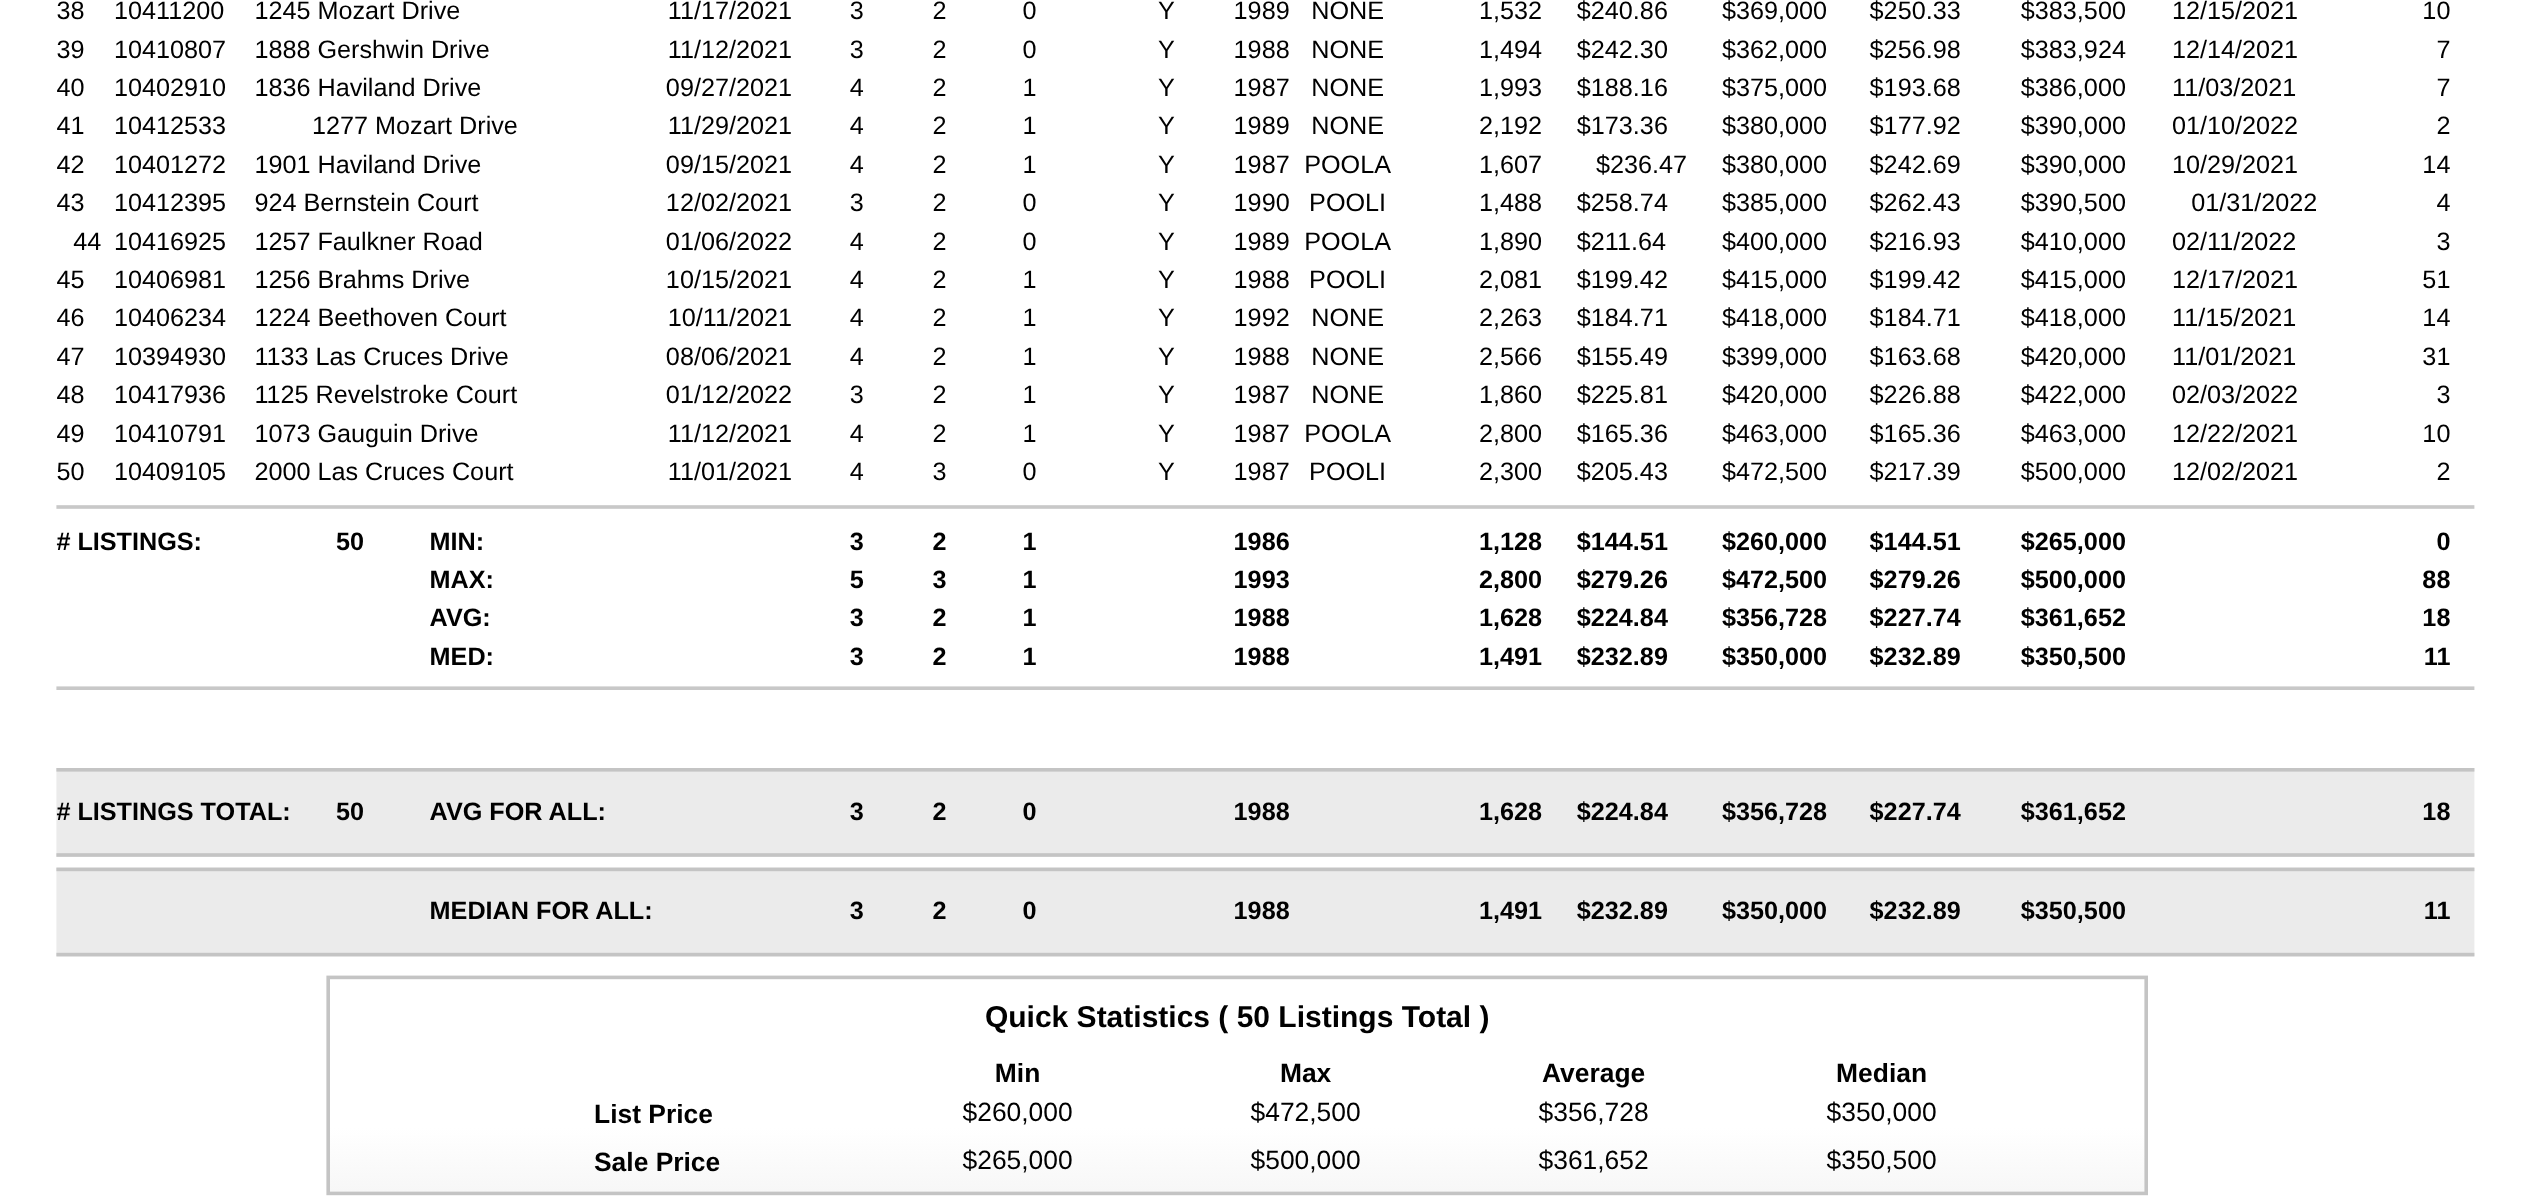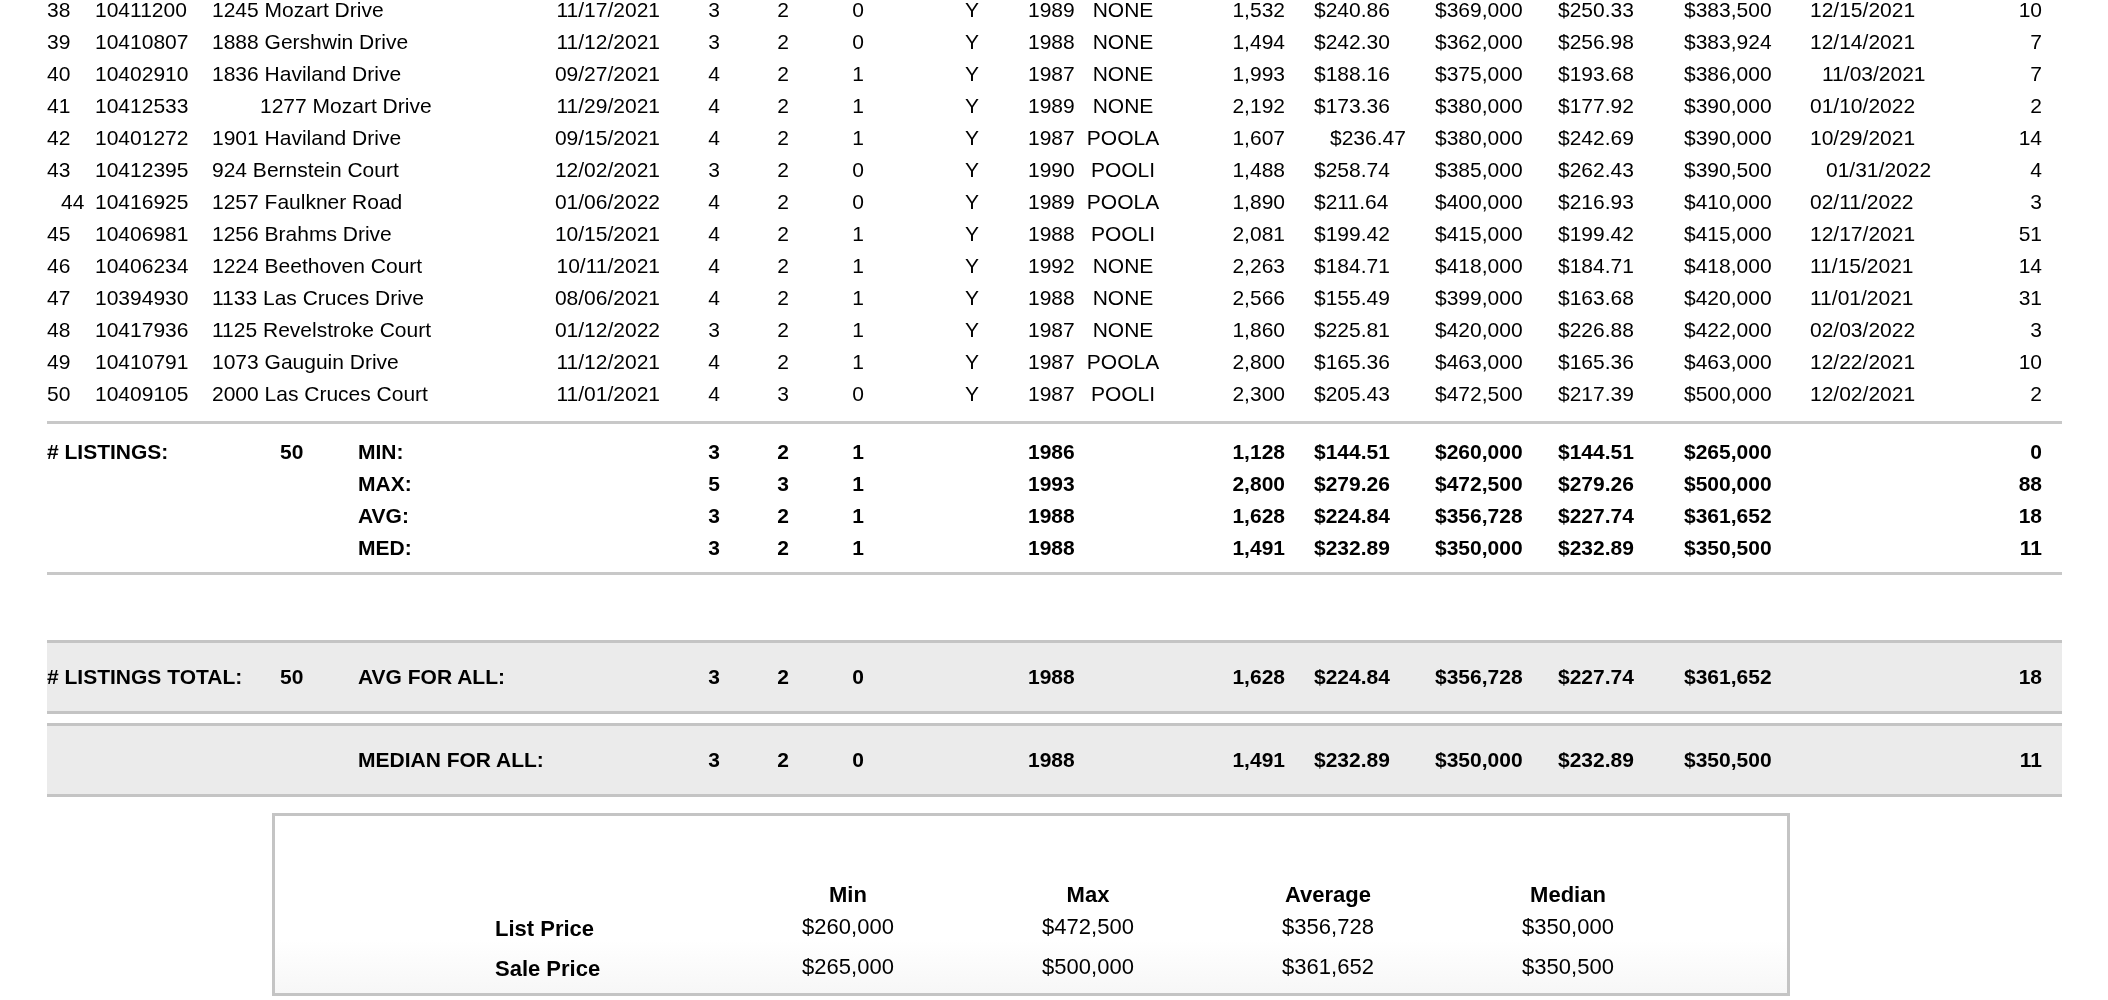--- a/index.html
+++ b/index.html
@@ -71,21 +71,21 @@
       <span class="c" style="left:773px;width:20px;text-align:center;">2</span>
       <span class="c" style="left:848px;width:20px;text-align:center;">1</span>
       <span class="c" style="left:960px;width:24px;text-align:center;">Y</span>
       <span class="c" style="left:1028px;">1987</span>
       <span class="c" style="left:1080px;width:86px;text-align:center;">NONE</span>
       <span class="c" style="right:823px;text-align:right;">1,993</span>
       <span class="c" style="left:1314px;">$188.16</span>
       <span class="c" style="left:1435px;">$375,000</span>
       <span class="c" style="left:1558px;">$193.68</span>
       <span class="c" style="left:1684px;">$386,000</span>
-      <span class="c" style="left:1810px;margin-left:12px;">11/03/2021</span>
+      <span class="c" style="left:1810px;">11/03/2021</span>
       <span class="c" style="right:66px;text-align:right;">7</span>
     </div>
     <div class="row" style="top: 90px;">
       <span class="c" style="left:47px;">41</span>
       <span class="c" style="left:95px;">10412533</span>
       <span class="c" style="left:212px;margin-left:48px;">1277 Mozart Drive</span>
       <span class="c" style="right:1448px;text-align:right;">11/29/2021</span>
       <span class="c" style="left:704px;width:20px;text-align:center;">4</span>
       <span class="c" style="left:773px;width:20px;text-align:center;">2</span>
       <span class="c" style="left:848px;width:20px;text-align:center;">1</span>
@@ -362,20 +362,21 @@
       <span class="c" style="right:823px;text-align:right;">1,491</span>
       <span class="c" style="left:1314px;">$232.89</span>
       <span class="c" style="left:1435px;">$350,000</span>
       <span class="c" style="left:1558px;">$232.89</span>
       <span class="c" style="left:1684px;">$350,500</span>
       <span class="c" style="right:66px;text-align:right;">11</span>
     </div>
 </div>
 
 <div class="stats-box">
+  <div class="stats-title">Quick Statistics  ( 50 Listings Total )</div>
   <div class="stats-hdr" style="left:473px;">Min</div>
   <div class="stats-hdr" style="left:713px;">Max</div>
   <div class="stats-hdr" style="left:953px;">Average</div>
   <div class="stats-hdr" style="left:1193px;">Median</div>
 
   <div class="stats-lbl" style="left:220px;top:100px;">List Price</div>
   <div class="stats-val" style="left:473px;top:98px;">$260,000</div>
   <div class="stats-val" style="left:713px;top:98px;">$472,500</div>
   <div class="stats-val" style="left:953px;top:98px;">$356,728</div>
   <div class="stats-val" style="left:1193px;top:98px;">$350,000</div>

